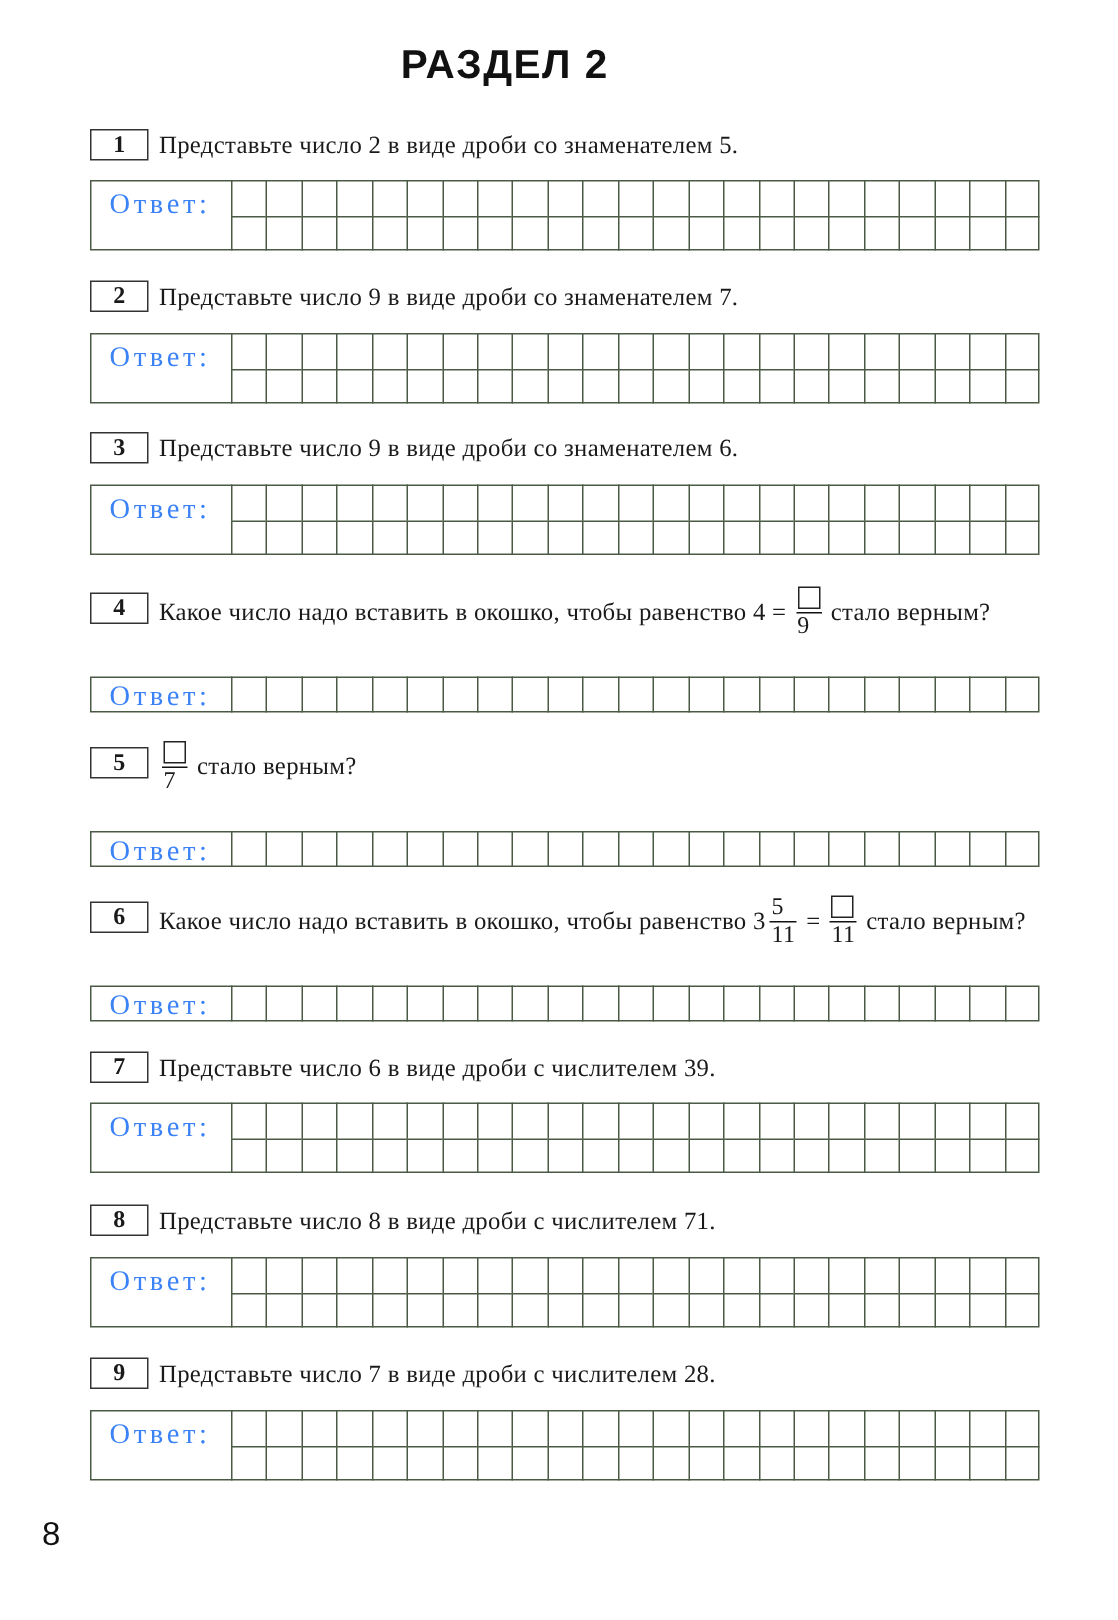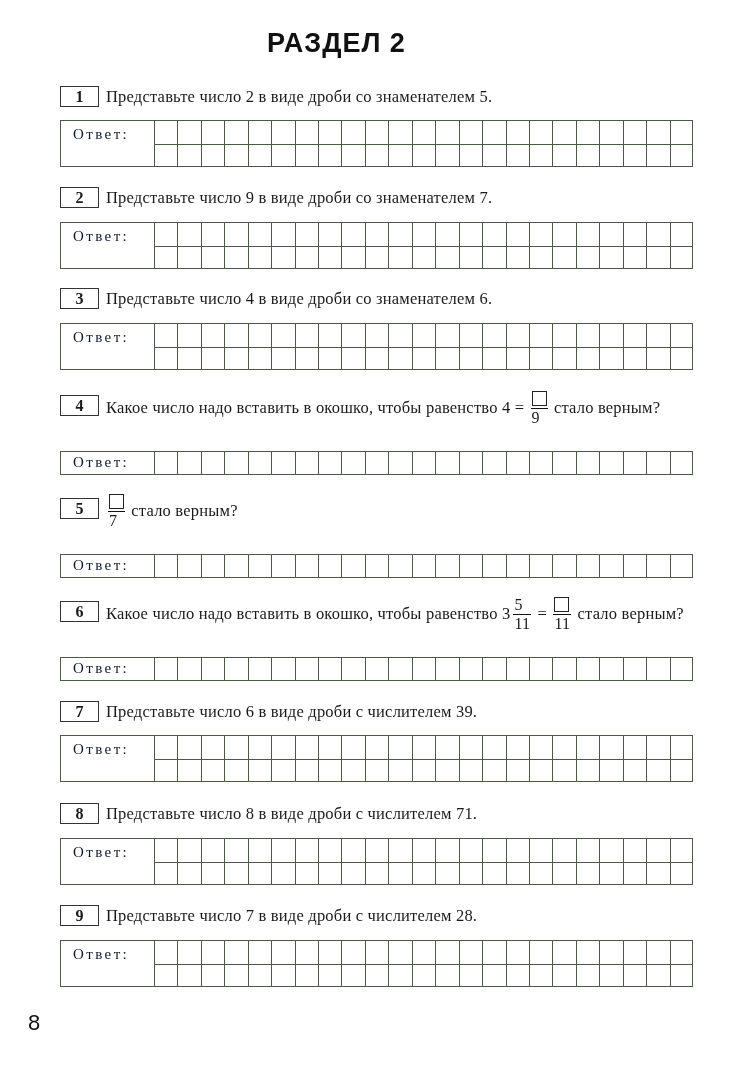--- a/index.html
+++ b/index.html
@@ -37,21 +37,21 @@
   }
   .mixed-whole { font-size: 16.5px; margin-right: 1px; }
 
   .answer {
     position: absolute; left: 0; width: 633px;
     border: 1px solid #4a5a44; box-sizing: border-box; background: #fff;
   }
   .answer.double { height: 47px; }
   .answer.single { height: 24px; }
   .ans-label {
-    position: absolute; left: 12px; font-size: 15px; letter-spacing: 2.4px; color: #0f172a;
+    position: absolute; left: 12px; font-size: 19px; letter-spacing: 2.4px; color: #3b82f6;
   }
   .answer.double .ans-label { top: 5px; }
   .answer.single .ans-label { top: 2px; }
   .grid {
     position: absolute; left: 93px; top: -1px; bottom: -1px; right: -1px;
     display: grid; grid-template-columns: repeat(23, 1fr);
   }
   .answer.double .grid { grid-template-rows: 1fr 1fr; }
   .answer.single .grid { grid-template-rows: 1fr; }
   .cell {
@@ -178,21 +178,21 @@
         <div class="cell r1"></div>
         <div class="cell r1"></div>
         <div class="cell r1"></div>
         <div class="cell r1"></div>
       </div>
   </div>
 </div>
 
 <div class="task" style="top:288px;">
   <div class="num-box">3</div>
-  <div class="q-text">Представьте число 4 в виде дроби со знаменателем 6.</div>
+  <div class="q-text">Представьте число 9 в виде дроби со знаменателем 6.</div>
   <div class="answer double" style="top:35px;">
     <span class="ans-label">Ответ:</span>
     <div class="grid">
         <div class="cell r0"></div>
         <div class="cell r0"></div>
         <div class="cell r0"></div>
         <div class="cell r0"></div>
         <div class="cell r0"></div>
         <div class="cell r0"></div>
         <div class="cell r0"></div>

